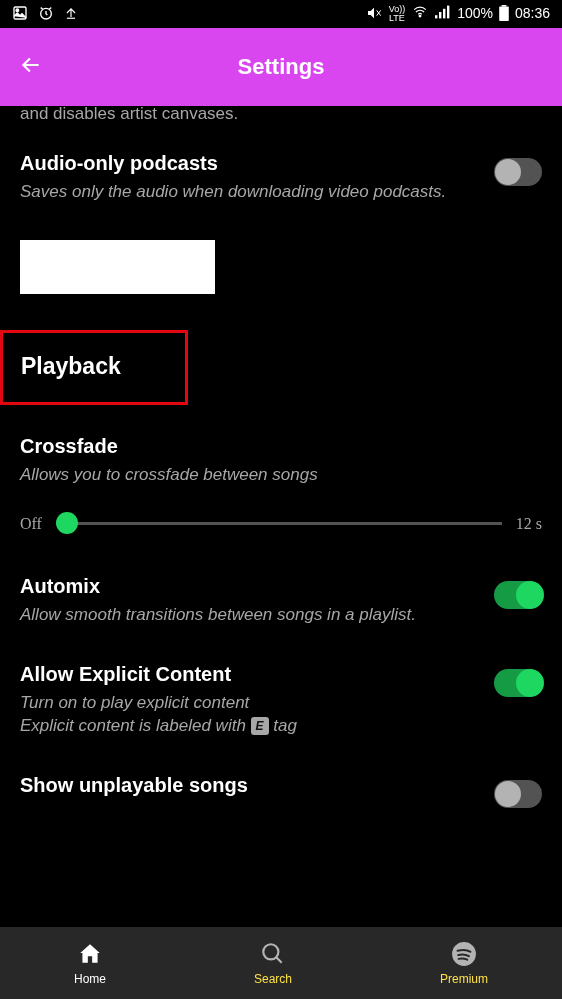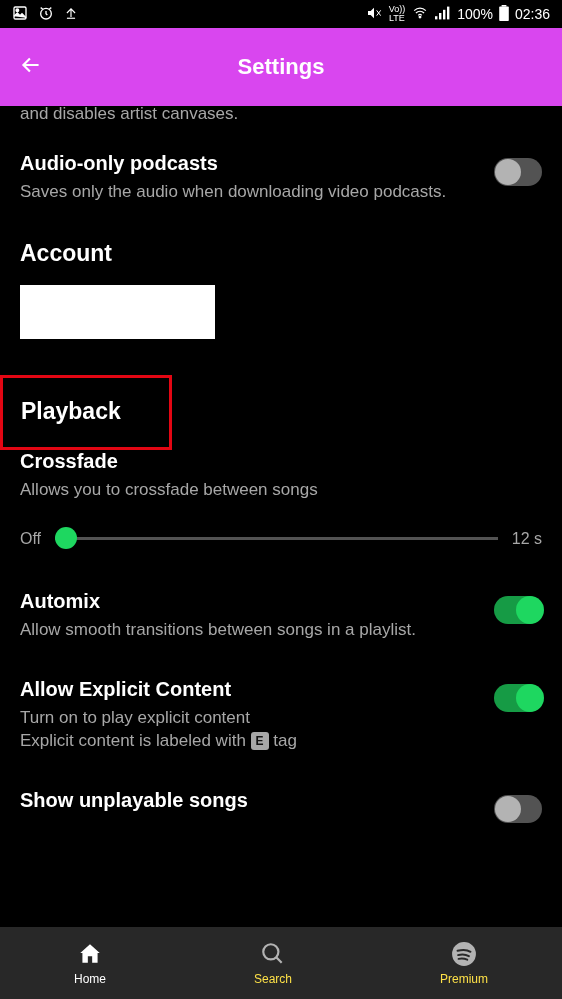--- a/index.html
+++ b/index.html
@@ -15,21 +15,21 @@
     .status-bar {
       height: 28px;
       background: #000;
       display: flex;
       justify-content: space-between;
       align-items: center;
       padding: 0 12px;
       font-size: 15px;
     }
     .status-left { display: flex; gap: 10px; align-items: center; }
-    .status-right { display: flex; gap: 6px; align-items: center; }
+    .status-right { display: flex; gap: 6px; }
     .status-right span { font-size: 14px; }
     .header {
       height: 78px;
       background: #d946ef;
       display: flex;
       align-items: center;
       padding: 0 16px;
       position: relative;
     }
     .back-arrow {
@@ -62,37 +62,39 @@
     .setting-title {
       font-size: 20px;
       font-weight: 600;
       color: #fff;
       margin-bottom: 6px;
     }
     .setting-desc {
       font-size: 17px;
       color: #a7a7a7;
       line-height: 1.35;
+      font-style: italic;
     }
     .section-heading {
       font-size: 23px;
       font-weight: 700;
       margin-bottom: 18px;
     }
     .account-block {
       width: 195px;
       height: 54px;
       background: #fff;
       margin-bottom: 36px;
     }
     .playback-highlight {
       border: 3px solid #e30613;
-      width: 172px;
+      width: 188px;
       padding: 20px 0 22px 18px;
       margin-left: -20px;
+      margin-bottom: 30px;
     }
     .playback-highlight .section-heading { margin-bottom: 0; }
     .toggle {
       width: 48px;
       height: 28px;
       border-radius: 14px;
       position: relative;
       margin-top: 6px;
       flex-shrink: 0;
     }
@@ -115,20 +117,21 @@
     .slider-row {
       display: flex;
       align-items: center;
       gap: 14px;
       margin-bottom: 42px;
       margin-top: 28px;
     }
     .slider-label {
       font-size: 16px;
       color: #a7a7a7;
+      font-family: Liberation Serif, serif;
     }
     .slider-track {
       flex: 1;
       height: 3px;
       background: #535353;
       position: relative;
     }
     .slider-thumb {
       width: 22px; height: 22px;
       background: #1ed760;
@@ -218,21 +221,21 @@
           <rect x="15" y="0" width="3" height="16"></rect>
         </svg>
     </span>
     <span>100%</span>
     <span>
       <svg width="10" height="16" viewBox="0 0 12 20" fill="#fff">
           <rect x="0" y="2" width="12" height="18" rx="1"></rect>
           <rect x="3" y="0" width="6" height="2"></rect>
         </svg>
     </span>
-    <span>02:36</span>
+    <span>08:36</span>
   </div>
 </div>
 
 <div class="header">
   <div class="back-arrow">
     <svg width="26" height="26" viewBox="0 0 24 24" fill="none" stroke="#fff" stroke-width="2">
         <path d="M19 12H5M11 18l-6-6 6-6"></path>
       </svg>
   </div>
   <div class="header-title">Settings</div>
@@ -244,21 +247,20 @@
   <div class="setting-row">
     <div class="setting-text">
       <div class="setting-title">Audio-only podcasts</div>
       <div class="setting-desc">Saves only the audio when downloading video podcasts.</div>
     </div>
     <div class="toggle toggle-off">
         <div class="knob"></div>
       </div>
   </div>
 
-  <div class="section-heading">Account</div>
   <div class="account-block"></div>
 
   <div class="playback-highlight">
     <div class="section-heading">Playback</div>
   </div>
 
   <div style="margin-bottom:0">
     <div class="setting-title">Crossfade</div>
     <div class="setting-desc">Allows you to crossfade between songs</div>
   </div>

